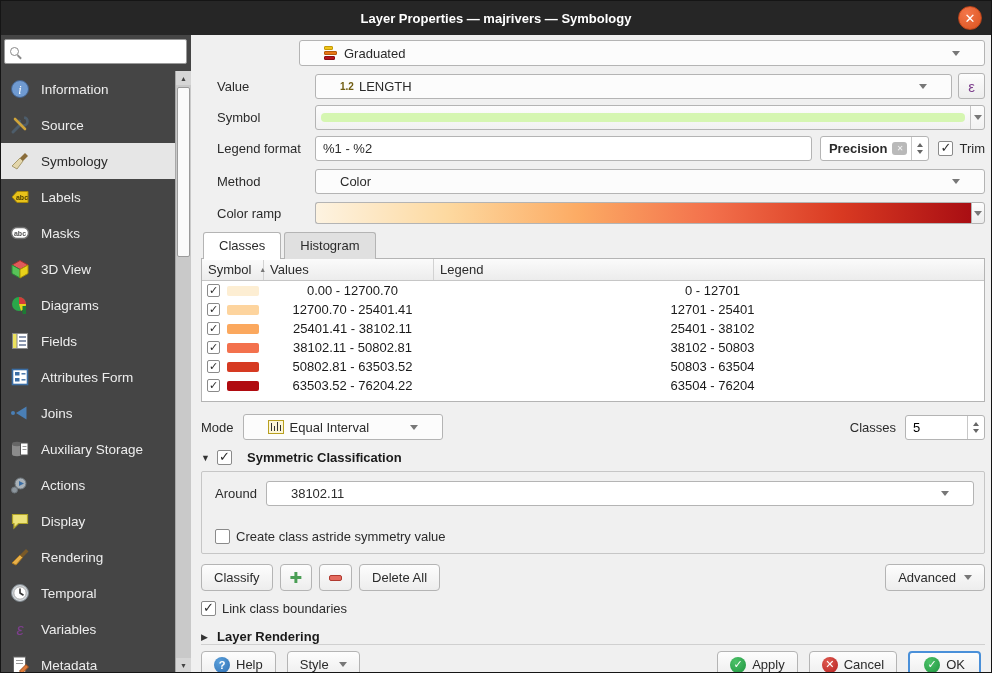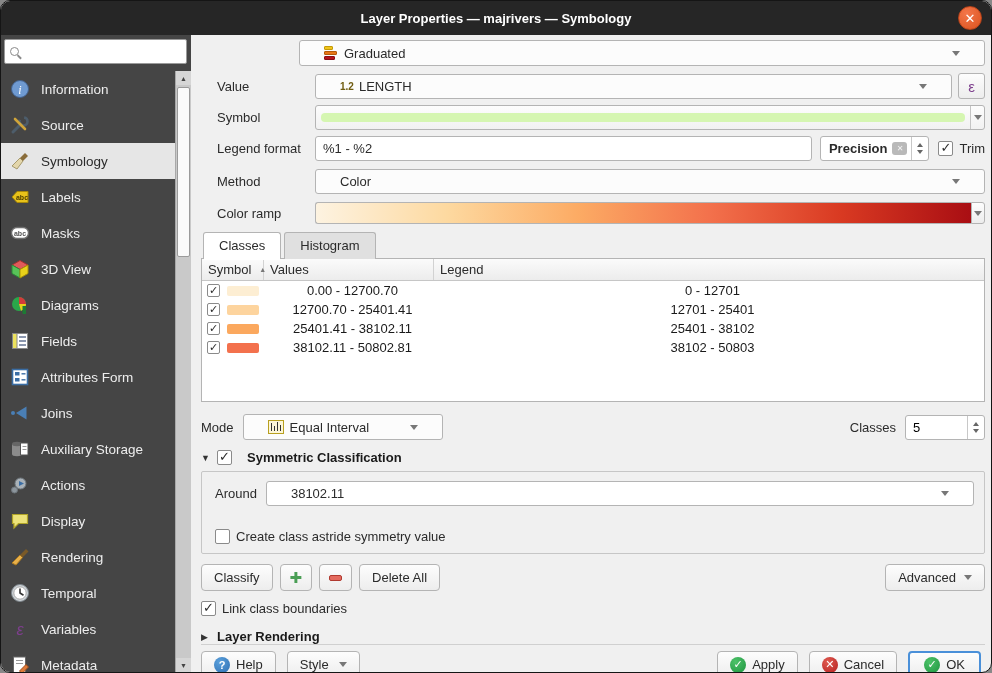--- a/index.html
+++ b/index.html
@@ -1,19 +1,19 @@
 <!DOCTYPE html>
 <html><head>
 <meta charset="utf-8">
 <style>
   * { box-sizing: border-box; margin: 0; padding: 0; }
   html,body { background:#888; }
   body { font-family: "Liberation Sans", "DejaVu Sans", sans-serif; }
 
-  .dialog { width:992px; height:673px; border:1px solid #151515; border-radius:10px;
+  .dialog { width:992px; height:673px; border:1px solid #151515; border-radius:0;
             background:#f0f0f0; overflow:hidden; display:flex; flex-direction:column; }
 
   
   .titlebar { height:34px; background:#262626; position:relative; flex:none;
               display:flex; align-items:center; justify-content:center; }
   .titlebar .title { color:#fff; font-size:13px; font-weight:bold; }
   .close-btn { position:absolute; right:9px; top:5px; width:24px; height:24px; border-radius:50%;
                background:radial-gradient(circle at 35% 30%, #f4764a, #d9531e);
                color:#fff; font-size:13px; font-weight:bold; display:flex; align-items:center;
                justify-content:center; cursor:pointer; border:1px solid #b8431a; }
@@ -458,20 +458,36 @@
               <span class="leg-cell">25401 - 38102</span>
             </div>
             <div class="trow">
               <span class="sym-cell">
                 <span class="cb checked"></span>
                 <span class="swatch" style="background: rgb(243, 113, 77);"></span>
               </span>
               <span class="val-cell">38102.11 - 50802.81</span>
               <span class="leg-cell">38102 - 50803</span>
             </div>
+            <div class="trow">
+              <span class="sym-cell">
+                <span class="cb checked"></span>
+                <span class="swatch" style="background: rgb(214, 58, 34);"></span>
+              </span>
+              <span class="val-cell">50802.81 - 63503.52</span>
+              <span class="leg-cell">50803 - 63504</span>
+            </div>
+            <div class="trow">
+              <span class="sym-cell">
+                <span class="cb checked"></span>
+                <span class="swatch" style="background: rgb(176, 11, 16);"></span>
+              </span>
+              <span class="val-cell">63503.52 - 76204.22</span>
+              <span class="leg-cell">63504 - 76204</span>
+            </div>
           </div>
       </div>
 
       <div class="form-row mode-row">
         <span class="inline-label">Mode</span>
         <div class="combo mode-combo">
           <span class="mode-icon">
               <i style="height:8px;"></i>
               <i style="height:5px;"></i>
               <i style="height:9px;"></i>

